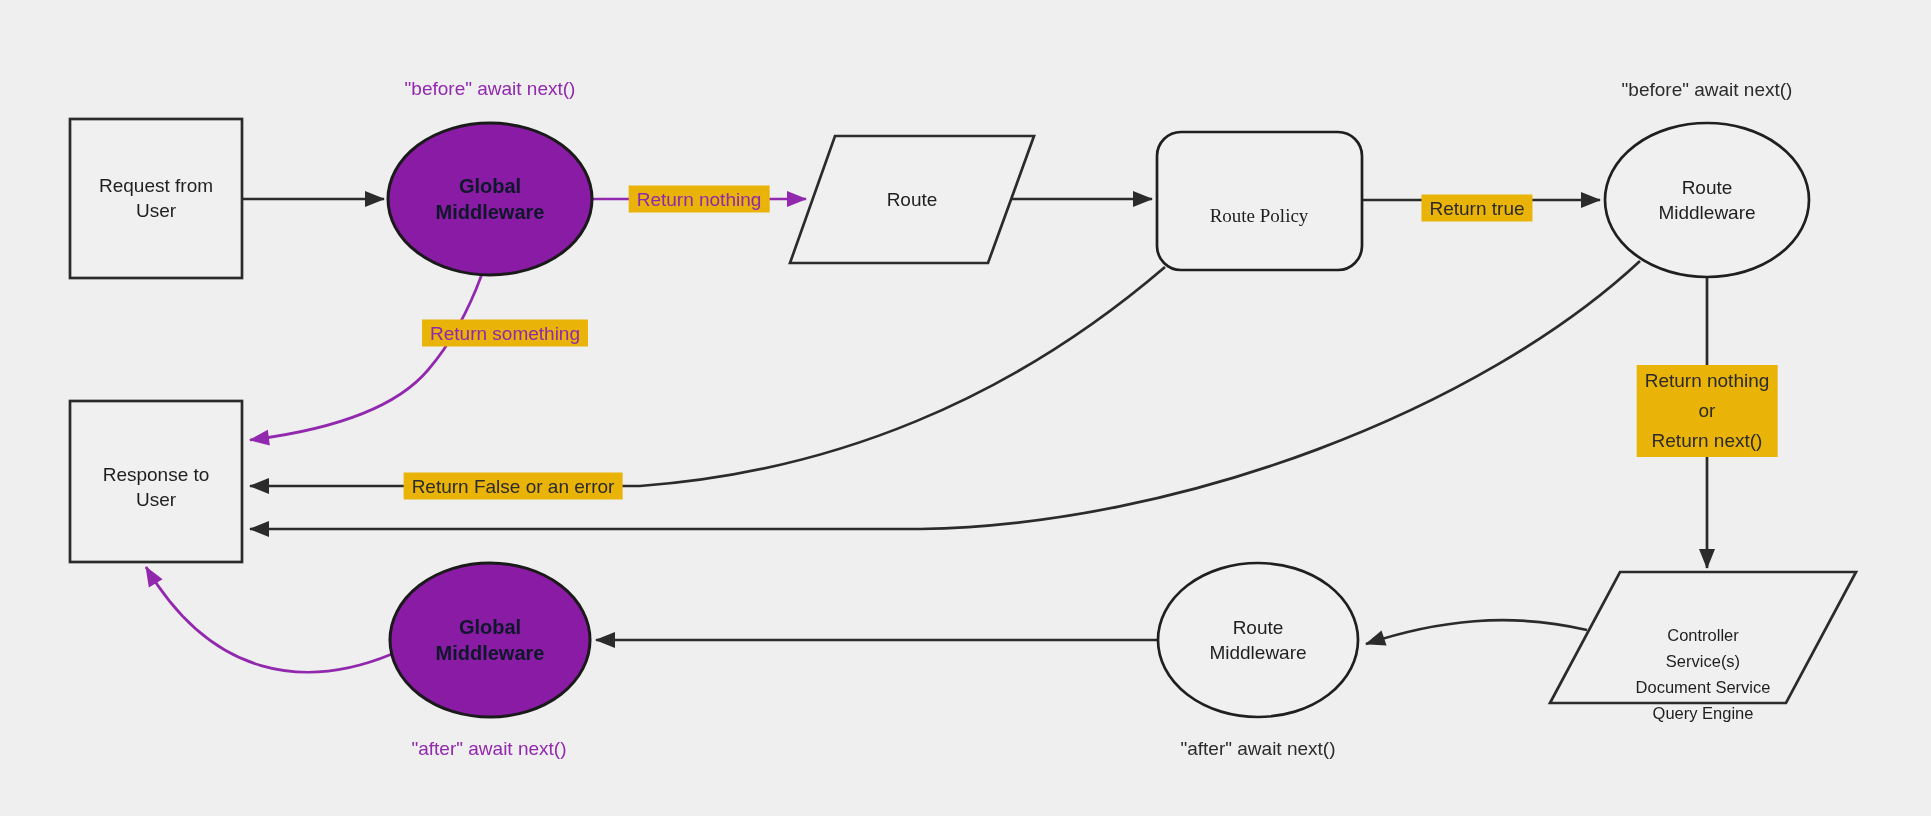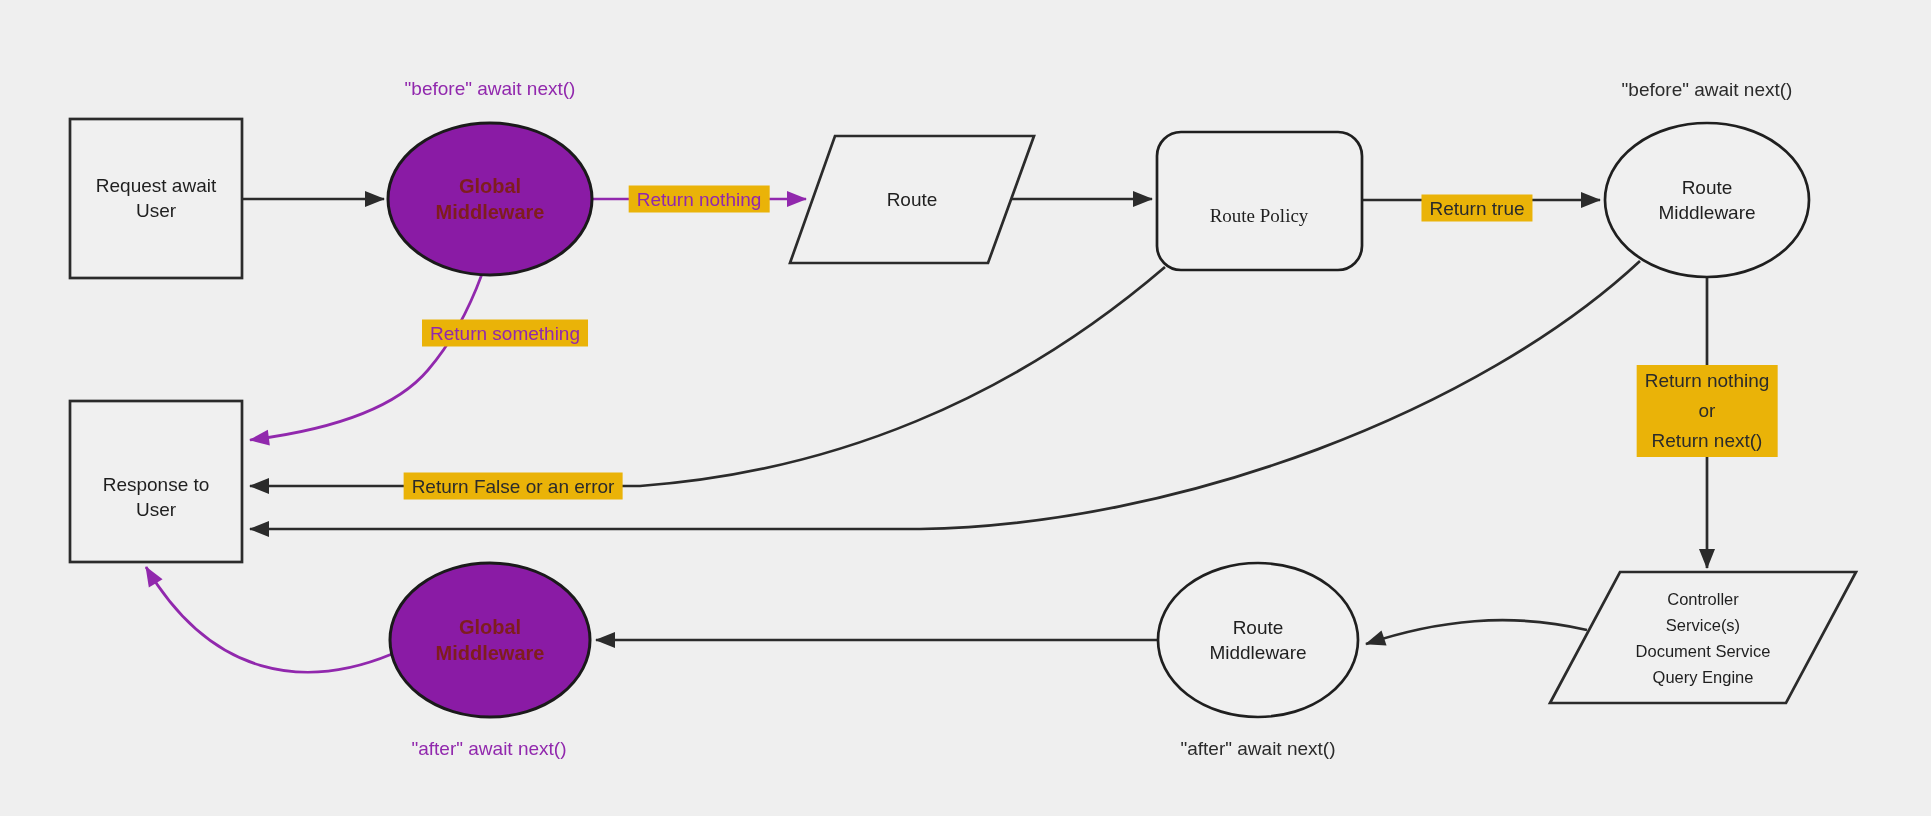--- a/index.html
+++ b/index.html
@@ -15,30 +15,30 @@
     position:absolute;
     transform:translate(-50%,-50%);
     white-space:pre-line;
     text-align:center;
     color:#1f1f1f;
     font-size:19px;
     line-height:25px;
     pointer-events:none;
   }
   .node-label{color:#1f1f1f;}
-  .node-label.bold-white{color:#7f1d1d;font-weight:bold;font-size:20px;line-height:26px;}
+  .node-label.bold-white{color:#0f172a;font-weight:bold;font-size:20px;line-height:26px;}
   .edge-label{
     color:#2b2b2b;
     background:#eab308;
     padding:1px 8px;
   }
   .edge-label.purple{color:#9128ad;}
   .free-label{color:#2b2b2b;}
   .free-label.purple{color:#9128ad;}
-  .small{font-size:16.5px;line-height:26px;}
+  .small{font-size:16.5px;line-height:26px;margin-top:36px;}
   .vert{line-height:30px;}
 </style>
 </head>
 <body>
 
 <div class="stage">
 
   <svg width="1931" height="816" viewBox="0 0 1931 816">
     <defs>
       <marker id="arrow-dark" markerUnits="userSpaceOnUse" markerWidth="22" markerHeight="18" refX="20" refY="9" orient="auto">
@@ -65,37 +65,37 @@
     <rect x="70" y="401" width="172" height="161" fill="#f0f0f0" stroke="#2b2b2b" stroke-width="2.7"></rect>
     <ellipse cx="490" cy="199" rx="102" ry="76" fill="#8a1ba5" stroke="#1a1a1a" stroke-width="3"></ellipse>
     <ellipse cx="490" cy="640" rx="100" ry="77" fill="#8a1ba5" stroke="#1a1a1a" stroke-width="3"></ellipse>
     <ellipse cx="1707" cy="200" rx="102" ry="77" fill="#f0f0f0" stroke="#1f1f1f" stroke-width="2.7"></ellipse>
     <ellipse cx="1258" cy="640" rx="100" ry="77" fill="#f0f0f0" stroke="#1f1f1f" stroke-width="2.7"></ellipse>
     <path d="M835,136 L1034,136 L988,263 L790,263 Z" fill="#f0f0f0" stroke="#2b2b2b" stroke-width="2.7"></path>
     <path d="M1620,572 L1856,572 L1786,703 L1550,703 Z" fill="#f0f0f0" stroke="#2b2b2b" stroke-width="2.7"></path>
     <rect x="1157" y="132" width="205" height="138" rx="24" fill="#f0f0f0" stroke="#1f1f1f" stroke-width="2.7"></rect>
   </svg>
 
-  <div class="lbl node-label" style="left:156px;top:198px;">Request await
+  <div class="lbl node-label" style="left:156px;top:198px;">Request from
 User</div>
   <div class="lbl node-label bold-white" style="left:490px;top:199px;">Global
 Middleware</div>
   <div class="lbl node-label" style="left:912px;top:199px;">Route</div>
   <div class="lbl node-label" style="left:1259px;top:215px;font-family:Liberation Serif, serif;">Route Policy</div>
   <div class="lbl node-label" style="left:1707px;top:200px;">Route
 Middleware</div>
   <div class="lbl node-label small" style="left:1703px;top:638px;">Controller
 Service(s)
 Document Service
 Query Engine</div>
   <div class="lbl node-label" style="left:1258px;top:640px;">Route
 Middleware</div>
   <div class="lbl node-label bold-white" style="left:490px;top:640px;">Global
 Middleware</div>
-  <div class="lbl node-label" style="left:156px;top:497px;text-align:center;">Response to
+  <div class="lbl node-label" style="left:156px;top:487px;text-align:center;">Response to
 User</div>
 
   <div class="lbl free-label purple" style="left:490px;top:88px;">"before" await next()</div>
   <div class="lbl free-label" style="left:1707px;top:89px;">"before" await next()</div>
   <div class="lbl free-label purple" style="left:489px;top:748px;">"after" await next()</div>
   <div class="lbl free-label" style="left:1258px;top:748px;">"after" await next()</div>
 
   <div class="lbl edge-label purple" style="left:699px;top:199px;">Return nothing</div>
   <div class="lbl edge-label" style="left:1477px;top:200px;margin-top:8px;">Return true</div>
   <div class="lbl edge-label purple" style="left:477px;top:333px;margin-left:28px;">Return something</div>

